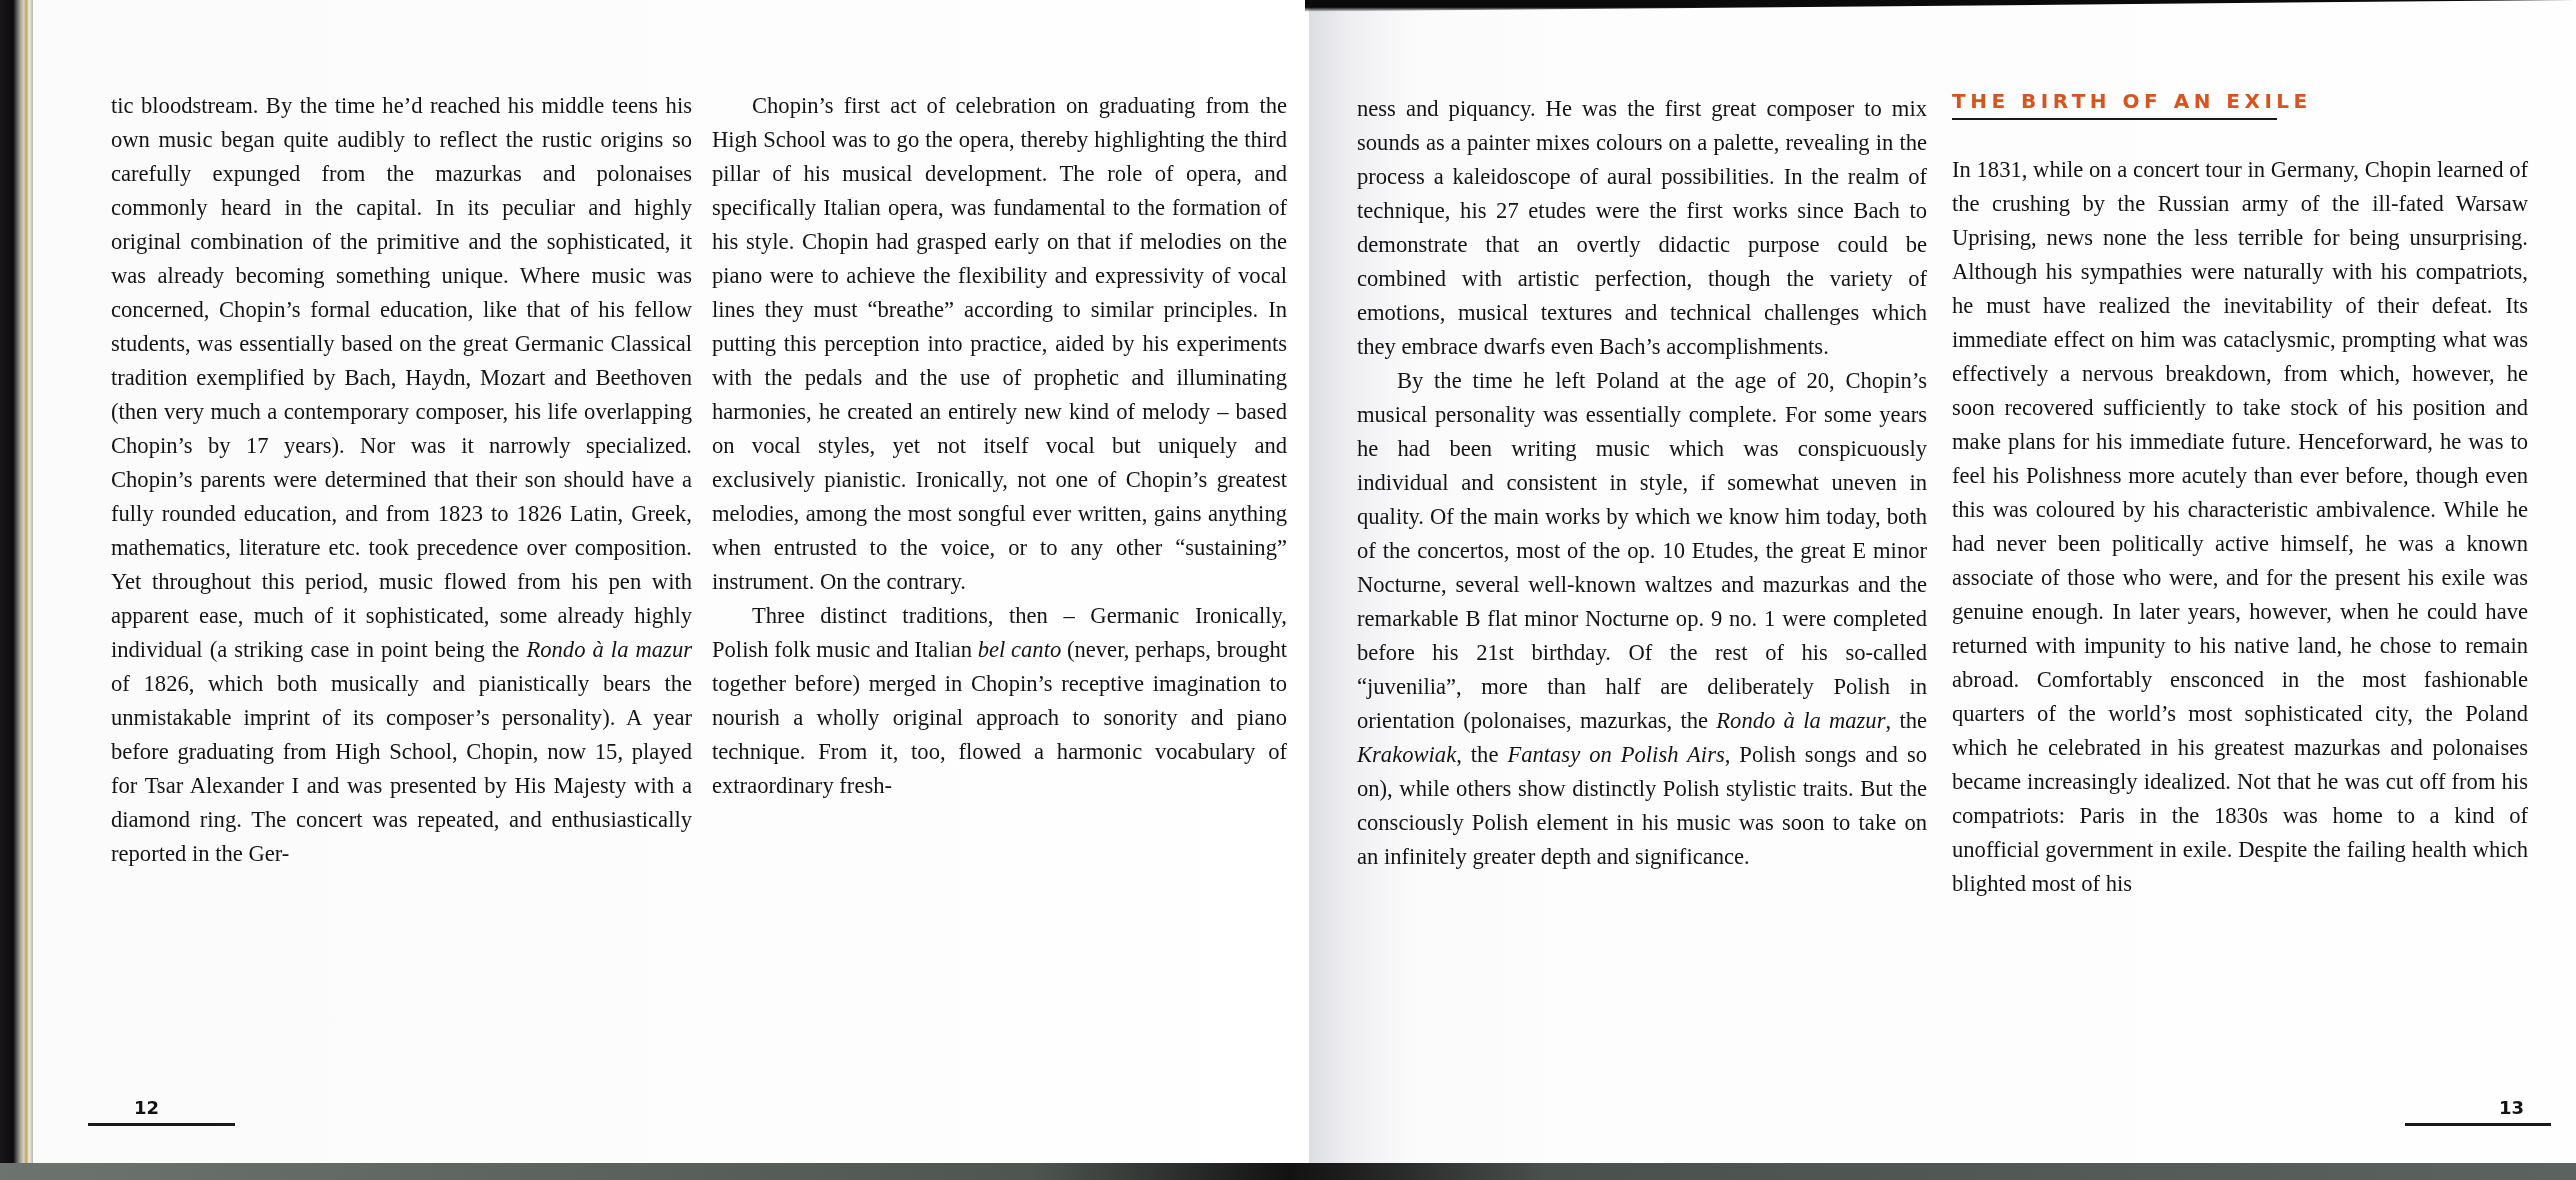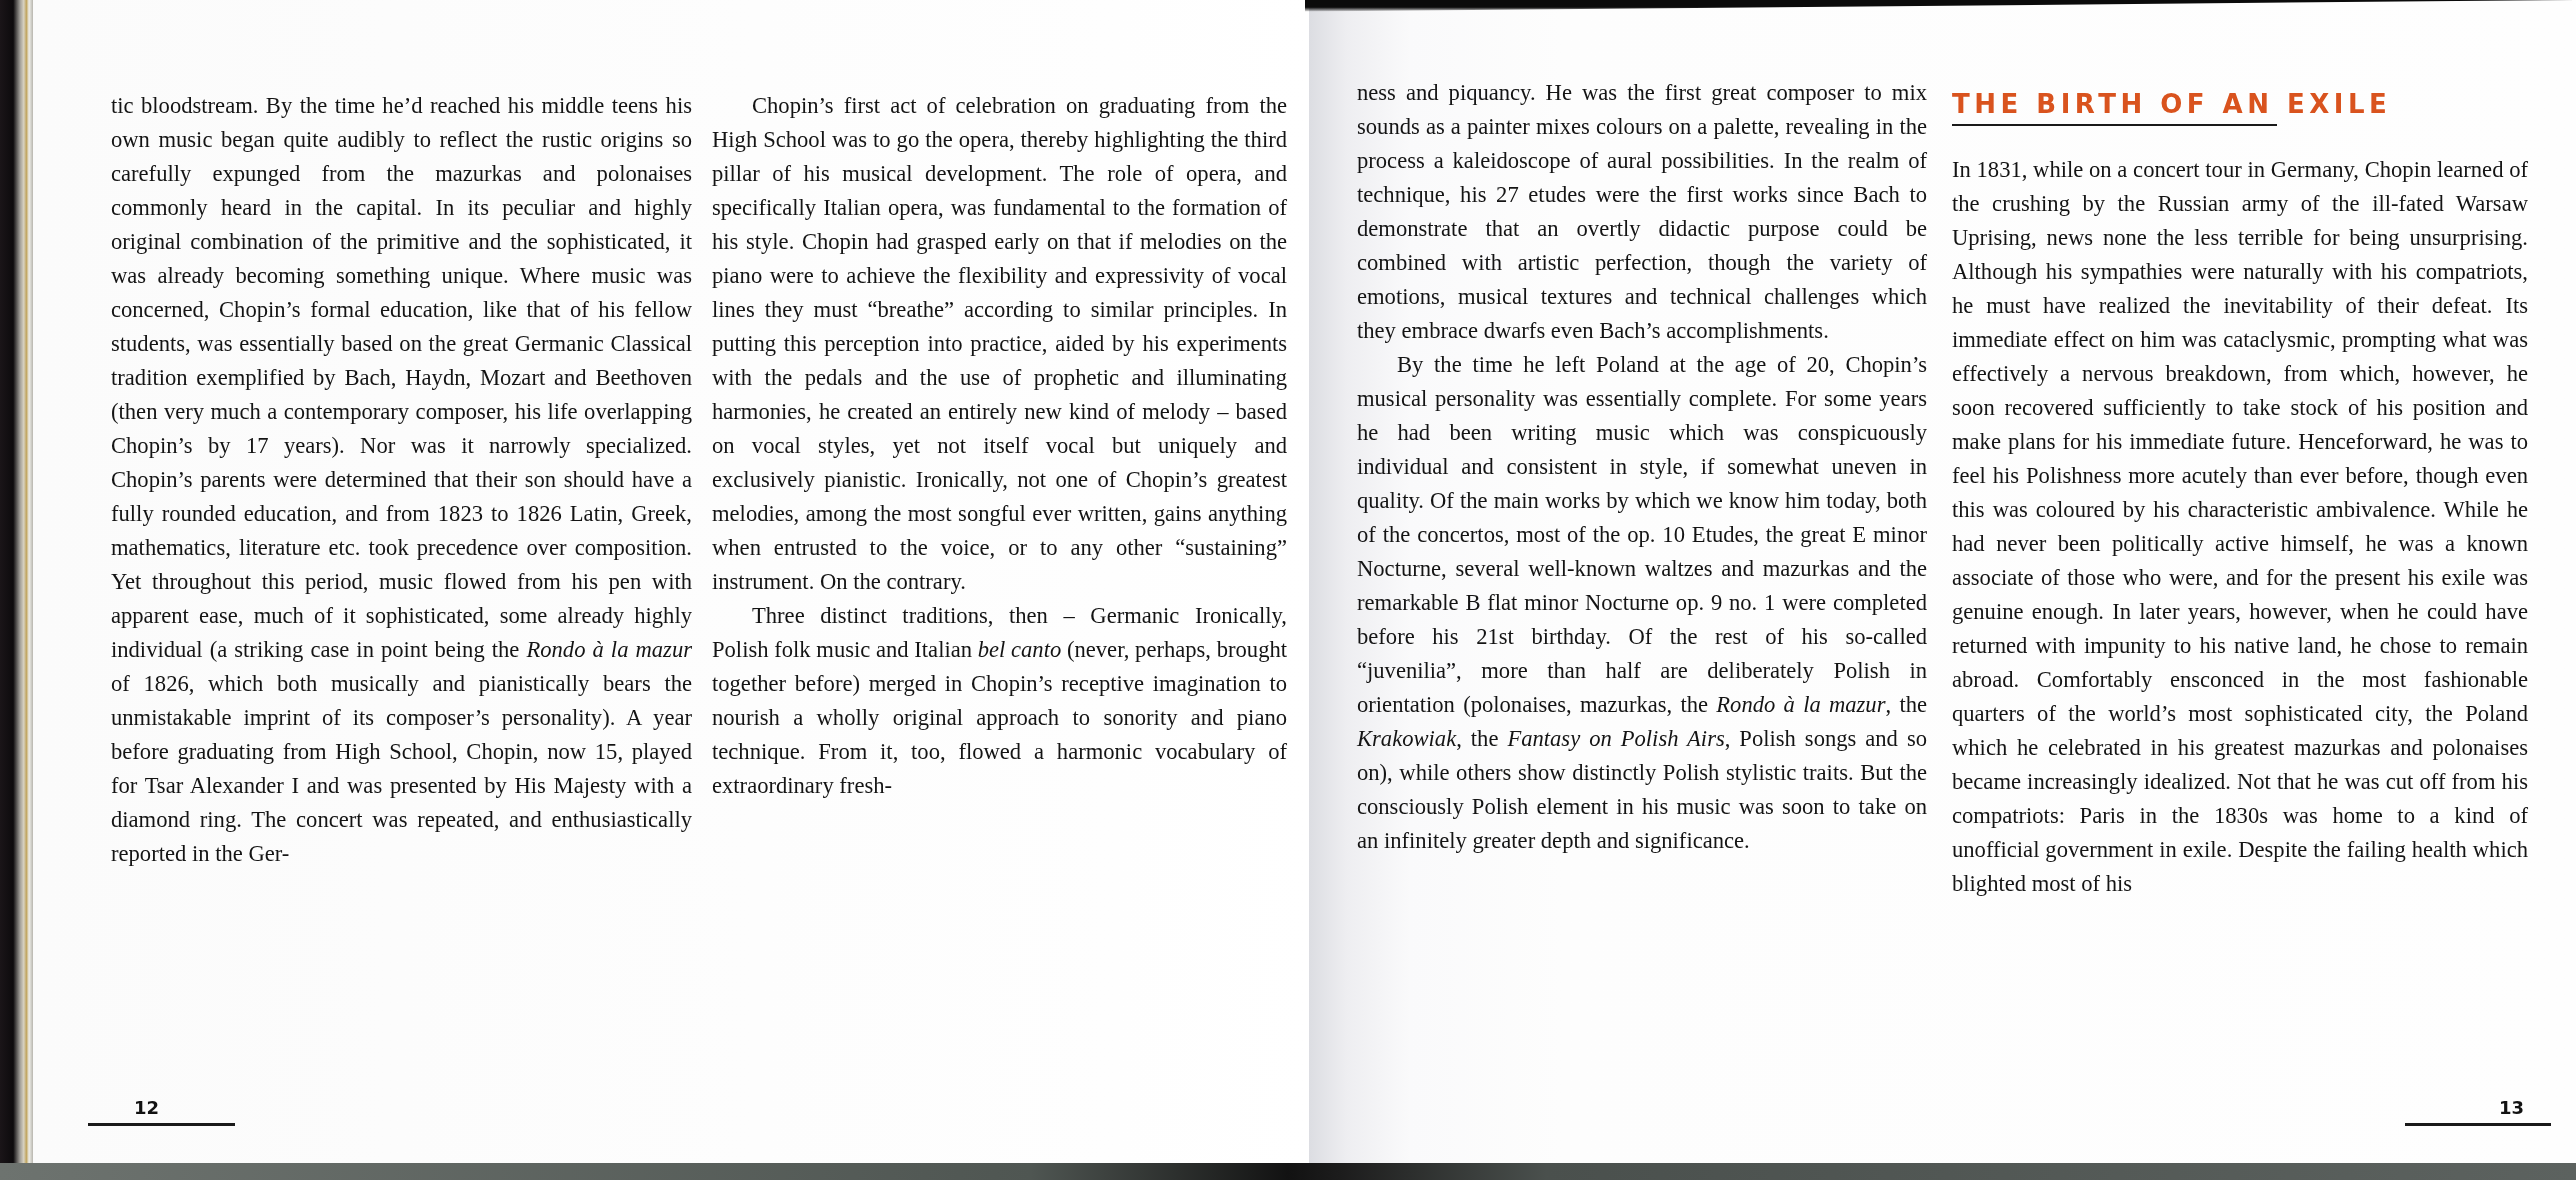--- a/index.html
+++ b/index.html
@@ -30,26 +30,26 @@
   }
   .column {
     position: absolute; top: 89px; width: 581px;
     font-size: 22.6px; line-height: 34px;
     text-align: justify; hyphens: none;
   }
   .column p { margin: 0; }
   .column p.indent { text-indent: 40px; }
   #col1 { left: 111px; }
   #col2 { left: 712px; width: 575px; }
-  #col3 { left: 1357px; width: 570px; top: 76px; }
+  #col3 { left: 1357px; width: 570px; top: 92px; }
   #col4 { left: 1952px; width: 576px; top: 153px; }
   .section-heading {
     position: absolute; left: 1952px; top: 89px;
     font-family: "DejaVu Sans", "Liberation Sans", sans-serif;
-    font-size: 26px; font-weight: bold; letter-spacing: 4.5px;
+    font-size: 20px; font-weight: bold; letter-spacing: 4.5px;
     color: #d9531e; margin: 0;
     padding-bottom: 5px;
     border-bottom: 2.5px solid #1a1a1a;
     width: 325px;
     white-space: nowrap;
   }
   em { font-style: italic; }
   .folio {
     position: absolute; top: 1097px;
     font-family: "DejaVu Sans", "Liberation Sans", sans-serif;

